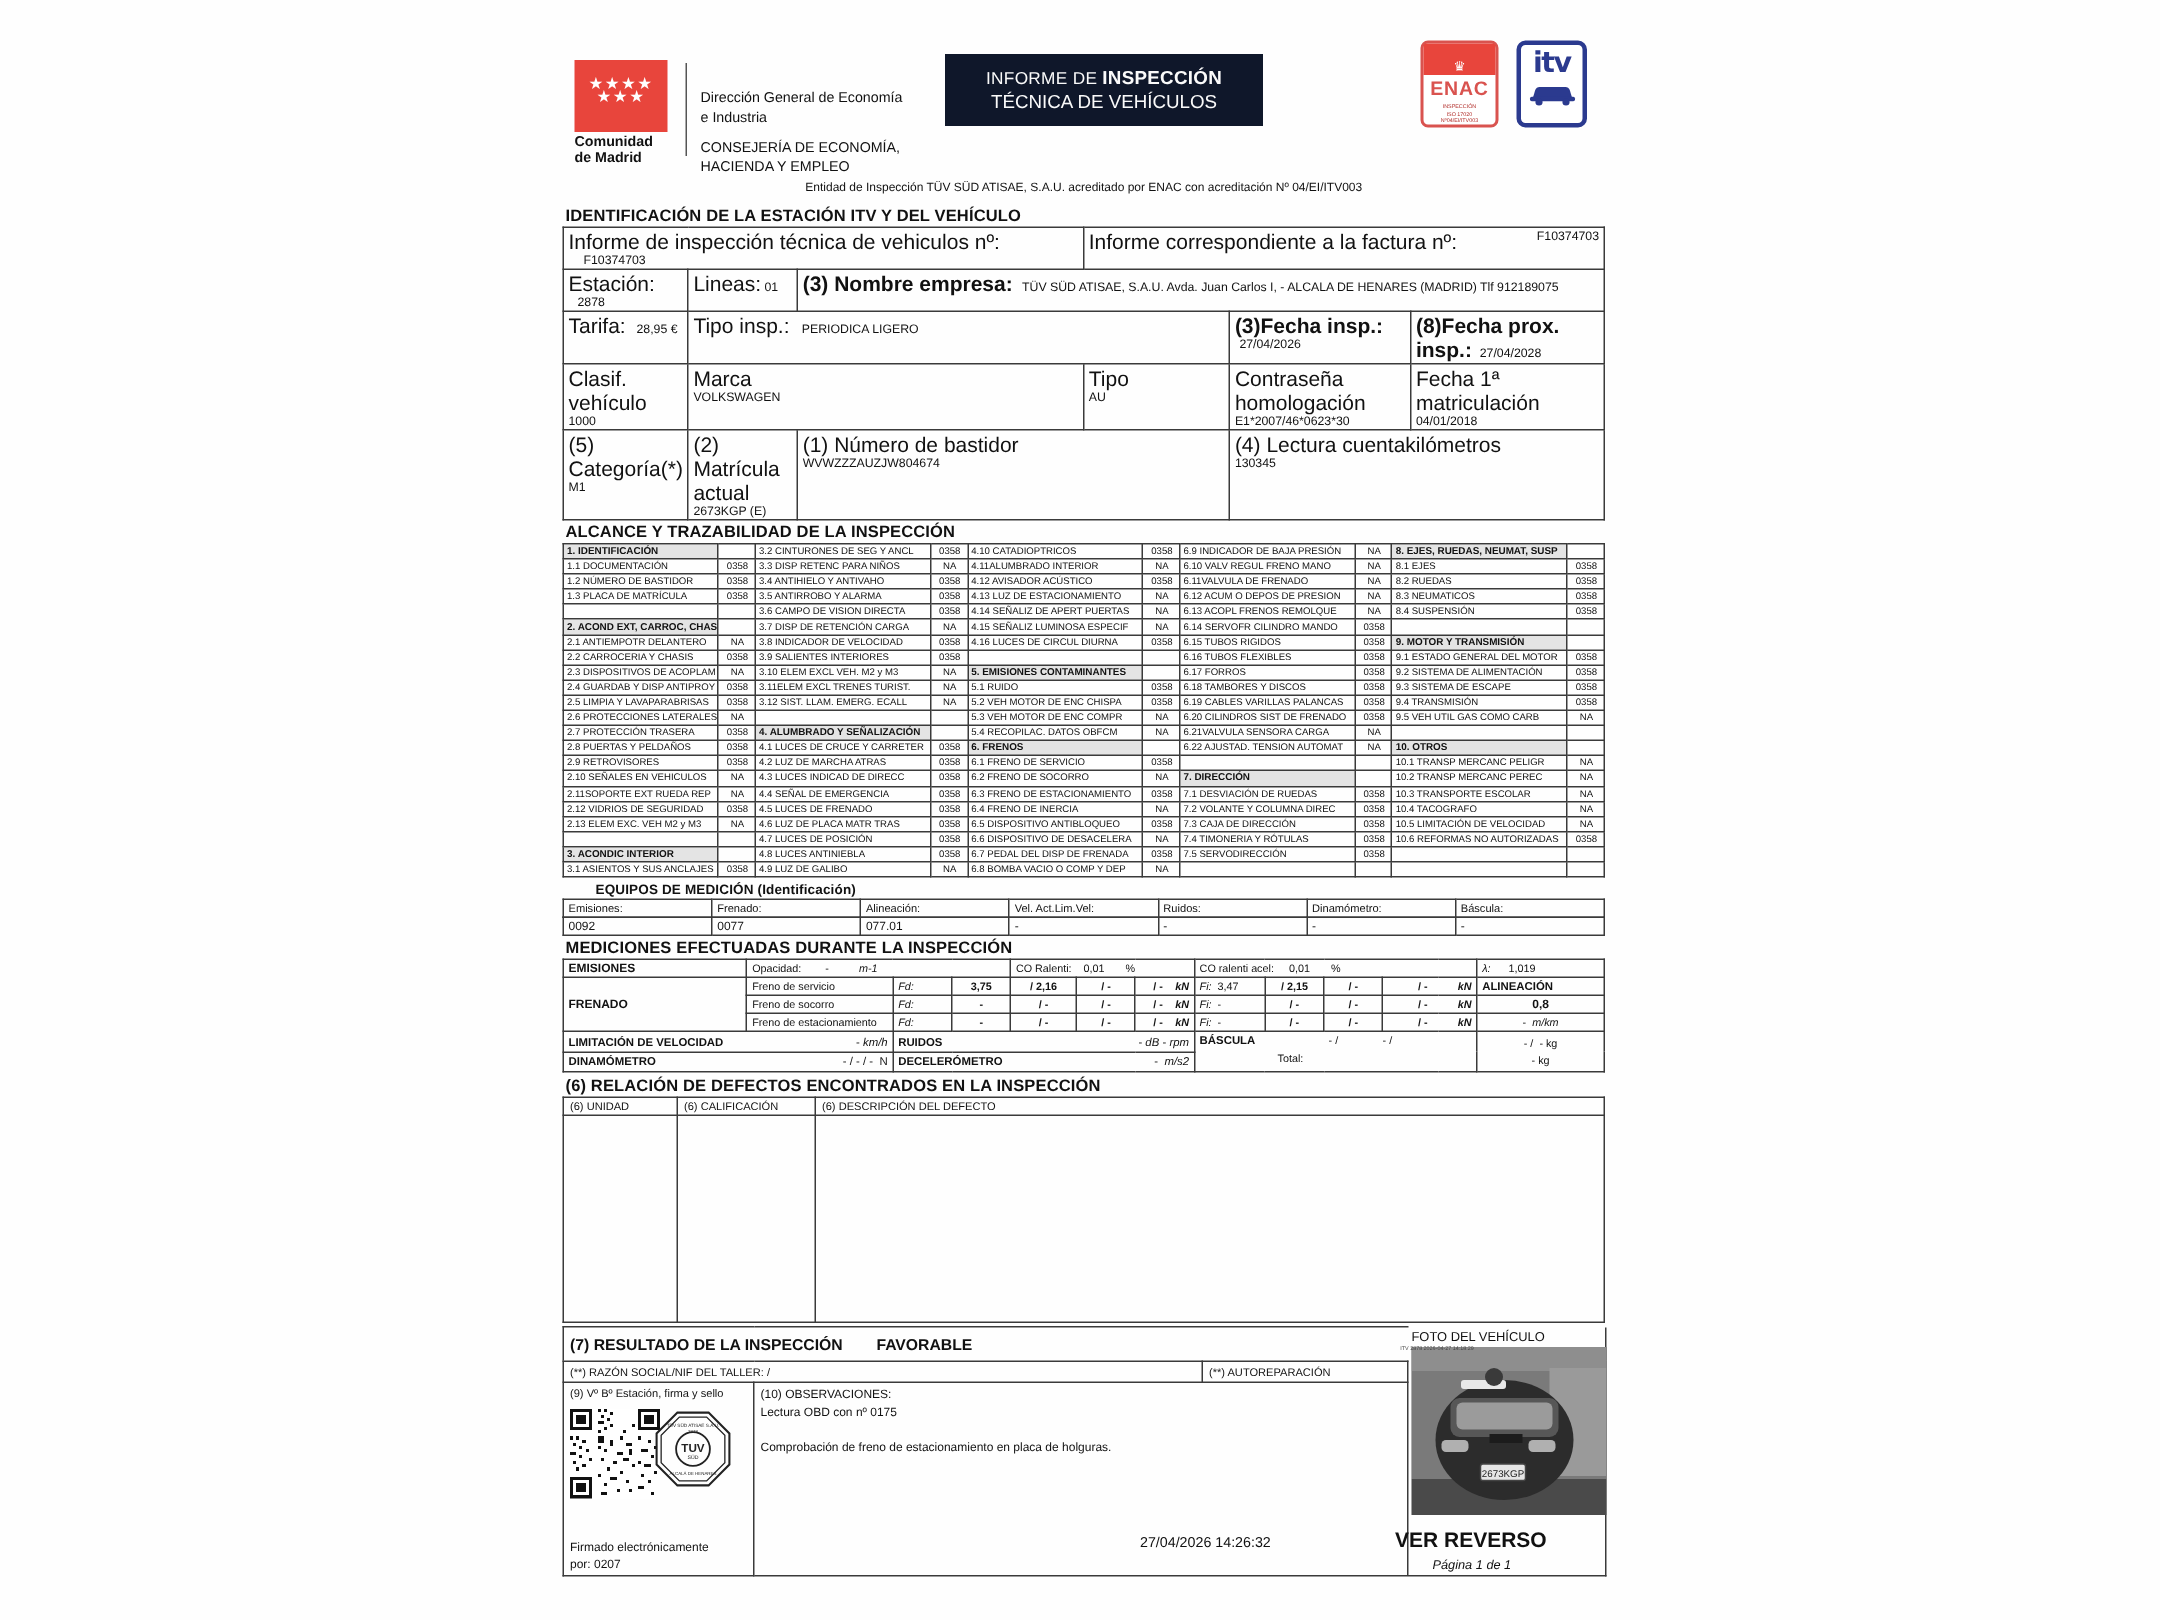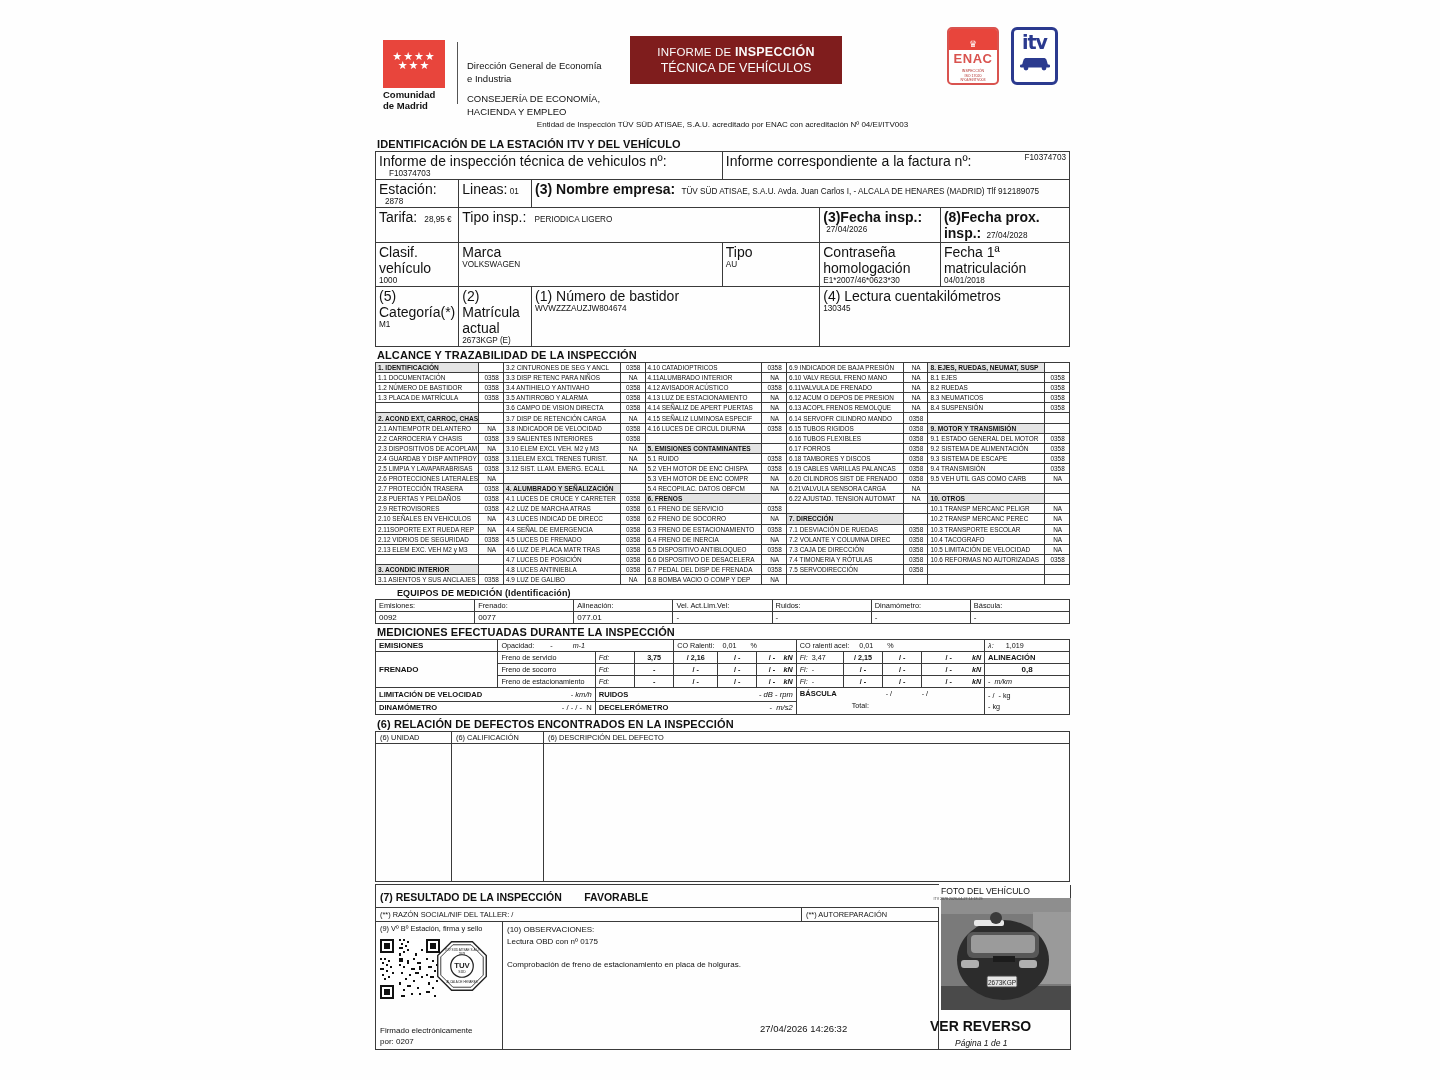--- a/index.html
+++ b/index.html
@@ -20,21 +20,21 @@
   .cm-flag { width:62px; height:48px; background:#E8453C; position:relative; }
   .cm-stars { position:absolute; left:0; top:12px; width:62px; text-align:center;
               color:#fff; font-size:11px; letter-spacing:1px; line-height:9px; }
   .cm-txt { font-size:9.5px; font-weight:bold; color:#111; line-height:10.5px; margin-top:2px; text-align:left;}
   .cm-divider { position:absolute; left:82px; top:20px; width:1px; height:62px; background:#555; }
   .dg-txt { position:absolute; left:92px; top:38px; font-size:9.5px; line-height:12.5px; color:#111; }
   .dg-txt .l2 { margin-top:8px; }
 
   .title-band {
     position:absolute; left:255px; top:14px; width:212px; height:48px;
-    background:#7f1d1d;
+    background:#0f172a;
     display:flex; flex-direction:column; align-items:center; justify-content:center;
     color:#fafafa;
   }
   .title-band .t1 { font-size:11.5px; letter-spacing:.2px; }
   .title-band .t1 b { font-size:12.5px; }
   .title-band .t2 { font-size:12.5px; font-weight:normal; margin-top:2px; }
 
   .enac { position:absolute; left:572px; top:5px; width:52px; height:58px;
           border:2px solid #d9534f; border-radius:5px; background:#fff;
           display:flex; flex-direction:column; align-items:center; }
@@ -80,21 +80,21 @@
   table.eq td { border:0.8px solid #3a3a3a; padding:1px 3px; height:11px; color:#111;}
   table.eq td.v { height:12px; font-size:8px; }
 
   
   .medic { margin-top:2px; }
   table.md { border-collapse:collapse; width:100%; font-size:7.2px; table-layout:fixed; }
   table.md td { border:0.8px solid #3a3a3a; padding:1px 3px; height:12px; color:#111; }
   .rowlbl { font-weight:bold; font-size:8px; text-align:left; }
   .it { font-style:italic; }
   .ctr { text-align:center;font-weight:bold; }
-  .rt { text-align:left; }
+  .rt { text-align:center; }
 
   
   .defects { margin-top:3px; }
   table.df { border-collapse:collapse; width:100%; font-size:7.4px; table-layout:fixed; }
   table.df td { border:0.8px solid #3a3a3a; padding:1px 4px; color:#111; }
   .df-head td { height:12px; }
   .df-body td { height:138px; }
 
   
   .result { margin-top:2px; }

